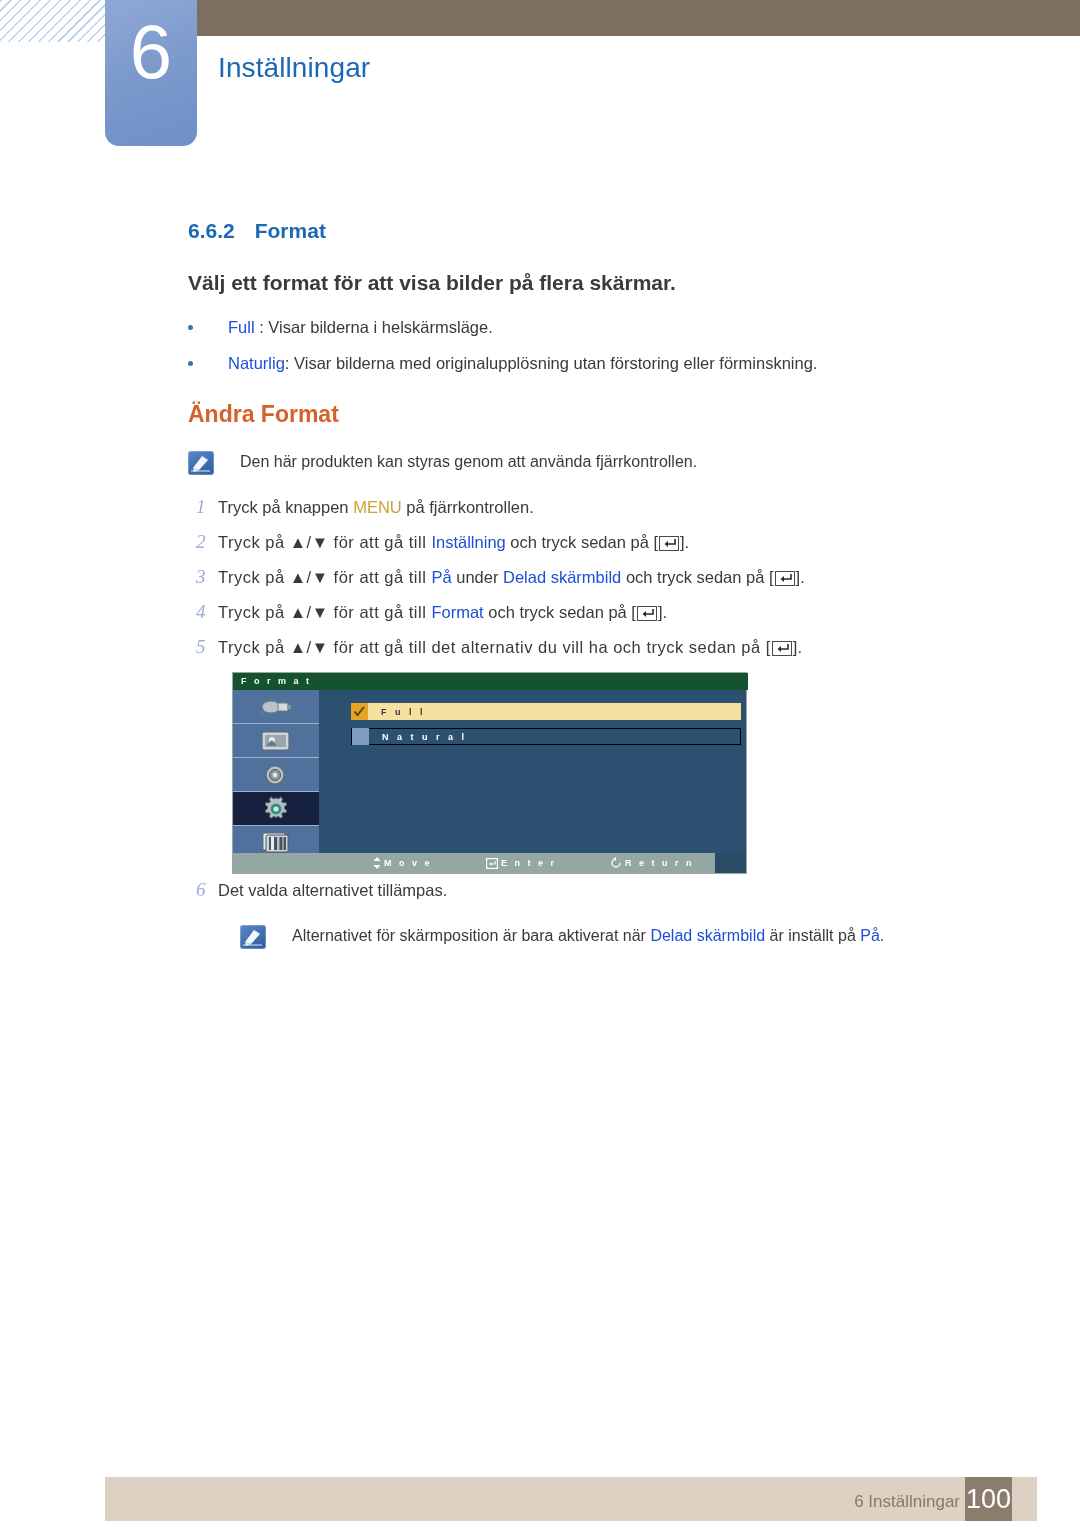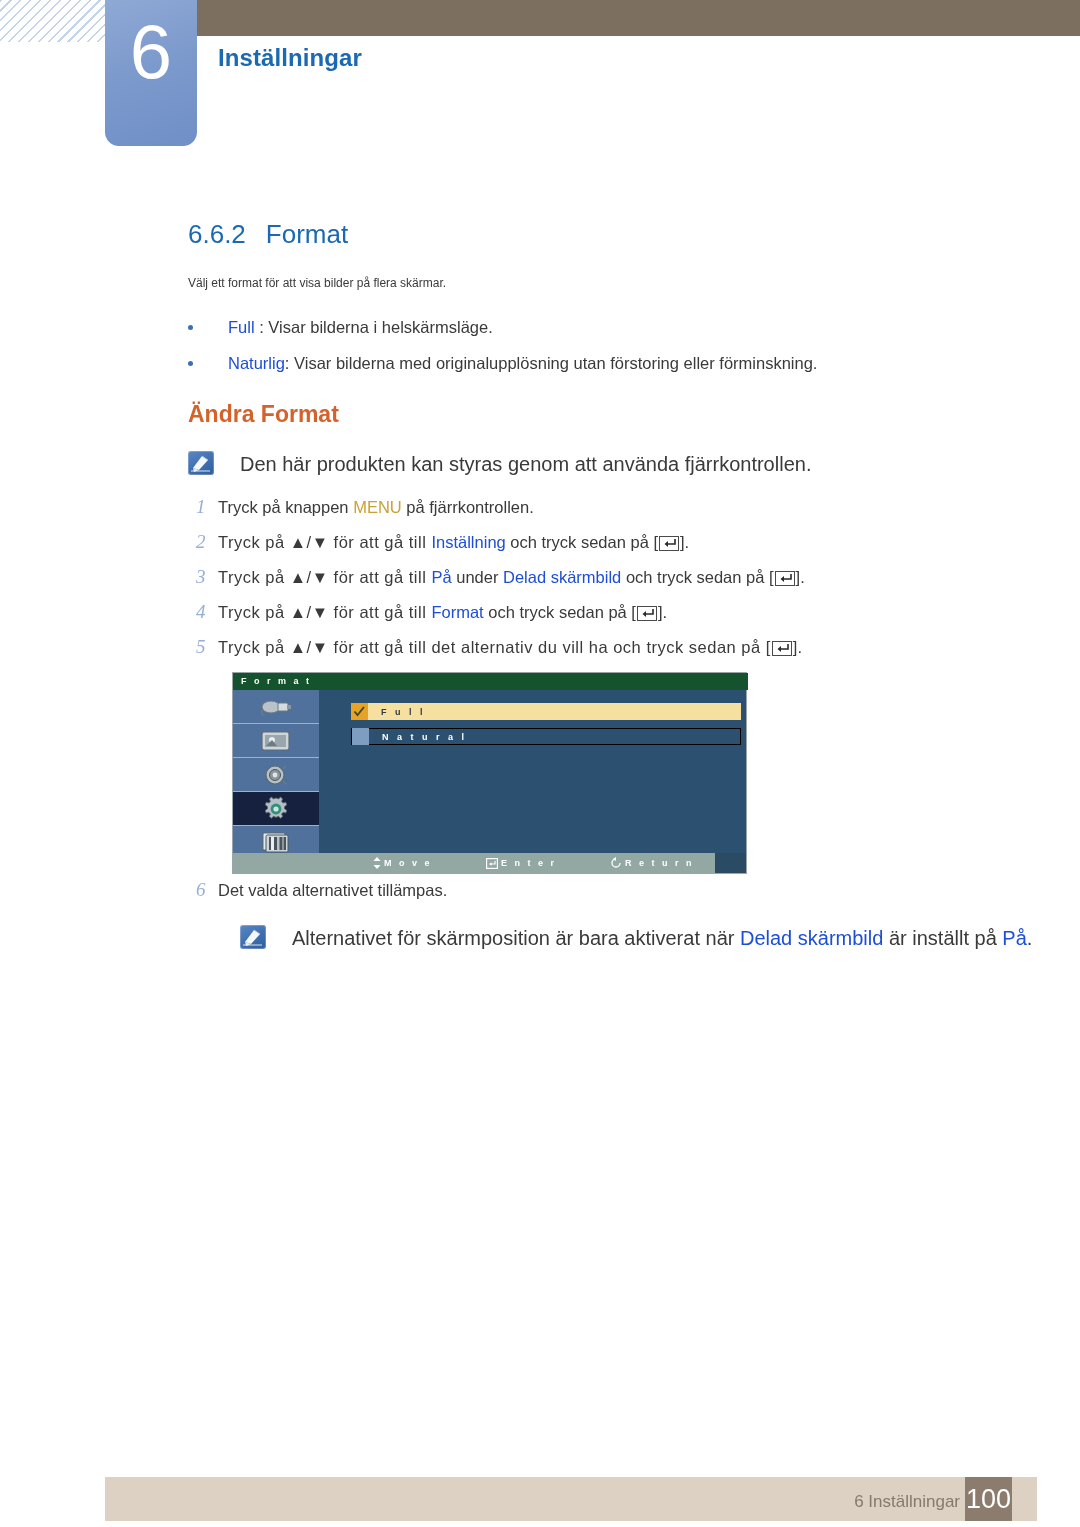--- a/index.html
+++ b/index.html
@@ -28,36 +28,36 @@
     background:linear-gradient(160deg,#8fa9d4 0%, #7d9acd 45%, #6f8fc6 100%);
     overflow:hidden;
   }
   .chapnum {
     position:absolute; left:0; top:14px; width:92px;
     text-align:center; color:#ffffff;
     font-size:76px; line-height:76px; font-weight:400;
     font-family:"Liberation Sans", sans-serif;
   }
   .chaptitle {
-    position:absolute; left:218px; top:44px;
-    font-size:24px; font-weight:bold; color:#1b68b3;
+    position:absolute; left:218px; top:52px;
+    font-size:28px; font-weight:normal; color:#1b68b3;
     letter-spacing:.1px;
   }
 
   
   .content { position:absolute; left:0; top:0; width:1080px; }
 
   .h2 {
     position:absolute; left:188px; top:219px;
-    font-size:26px; font-weight:normal; color:#1b68b3;
+    font-size:21px; font-weight:bold; color:#1b68b3;
   }
   .h2 .num { margin-right:20px; }
 
   .para {
-    position:absolute; font-size:12px; color:#3a3a3a; line-height:22px;
+    position:absolute; font-size:21px; color:#3a3a3a; line-height:22px;font-weight:bold;
   }
   .p-intro { left:188px; top:272px; }
 
   .bullet-row {
     position:absolute; font-size:16.5px; color:#3a3a3a; line-height:22px;
   }
   .bullet-row .dot {
     position:absolute; left:0px; top:9px; width:5px; height:5px;
     border-radius:50%; background:#3d6fb5;
   }
@@ -77,21 +77,21 @@
   .note { position:absolute; }
   .note .nicon {
     position:absolute; left:0; top:0; width:26px; height:24px;
     border-radius:3px;
     background:linear-gradient(150deg,#5b87c4 0%,#3f6fb0 55%,#2f5c9c 100%);
     box-shadow:inset 0 0 0 1px rgba(255,255,255,.25);
   }
   .note .nicon svg { display:block; }
   .note .ntxt {
     position:absolute; left:52px; top:2px;
-    font-size:20px; color:#3a3a3a; white-space:nowrap;
+    font-size:16px; color:#3a3a3a; white-space:nowrap;
   }
   .note1 { left:188px; top:451px; }
   .note2 { left:240px; top:925px; }
   .note2 .ntxt { left:52px; }
 
   
   .step { position:absolute; font-size:16.5px; color:#3a3a3a; }
   .step .snum {
     position:absolute; left:0; top:-2px; width:22px; text-align:left;
     font-size:19px; color:#97aed6; font-style:italic;

